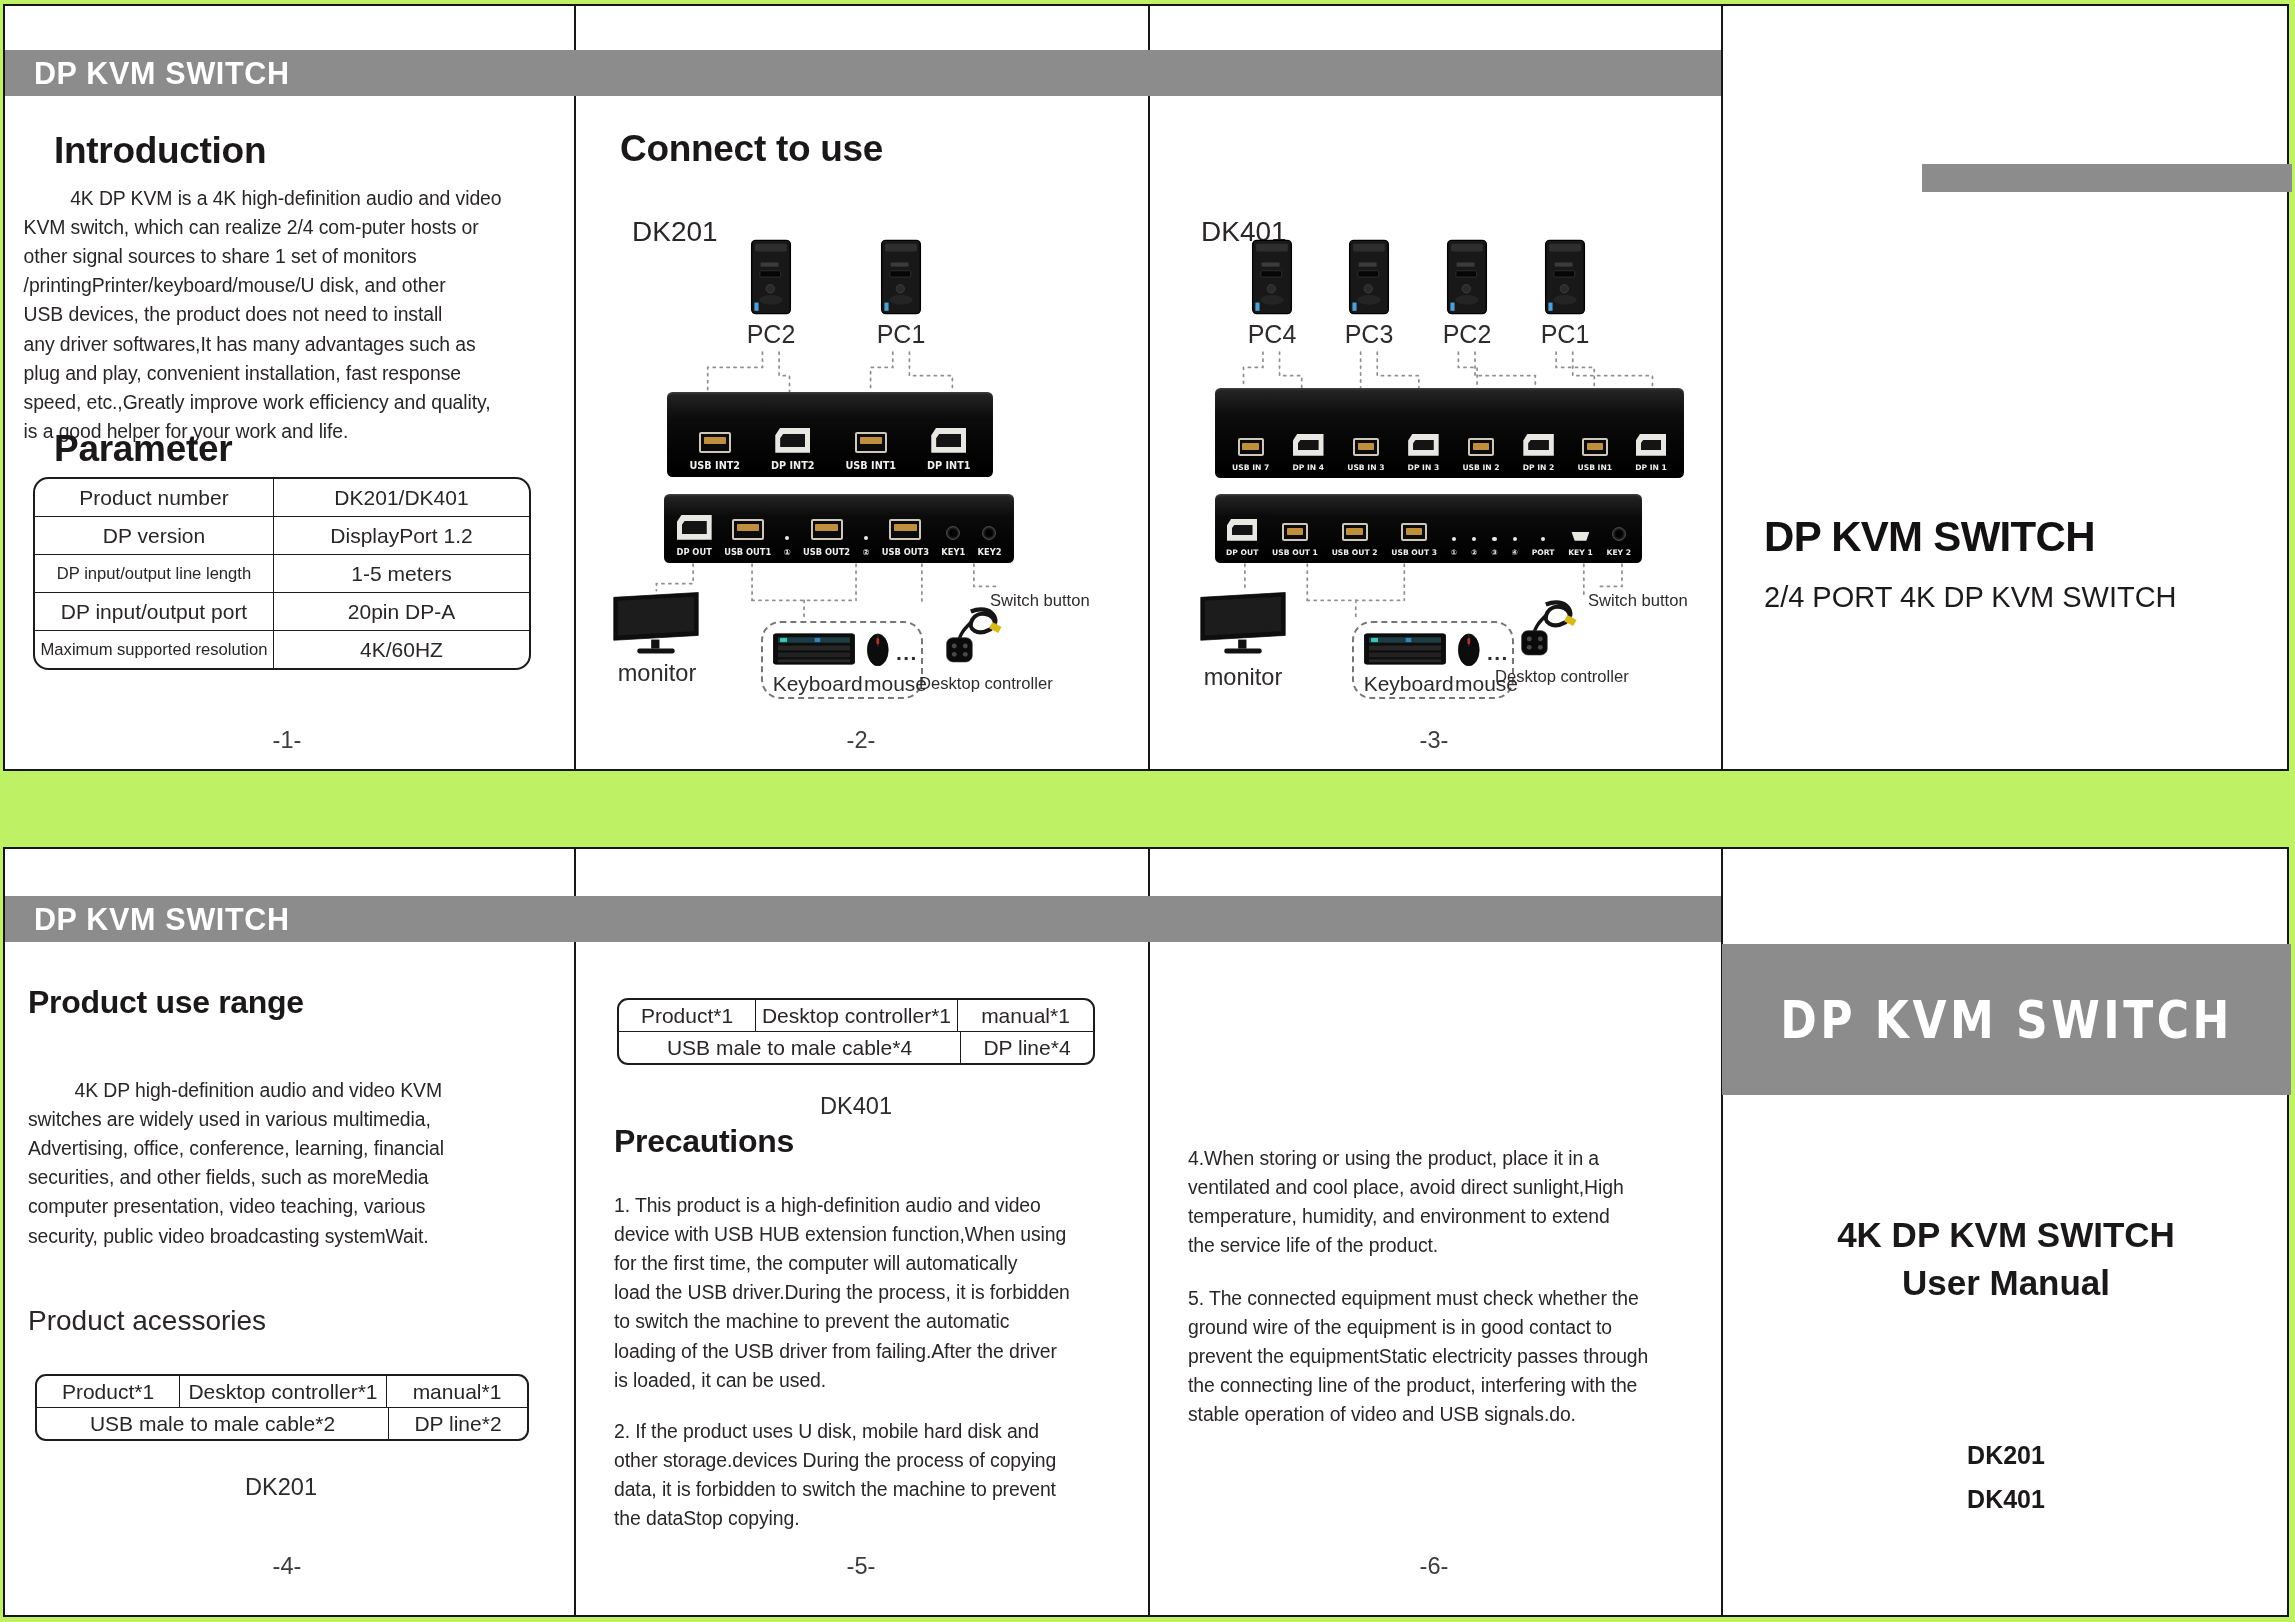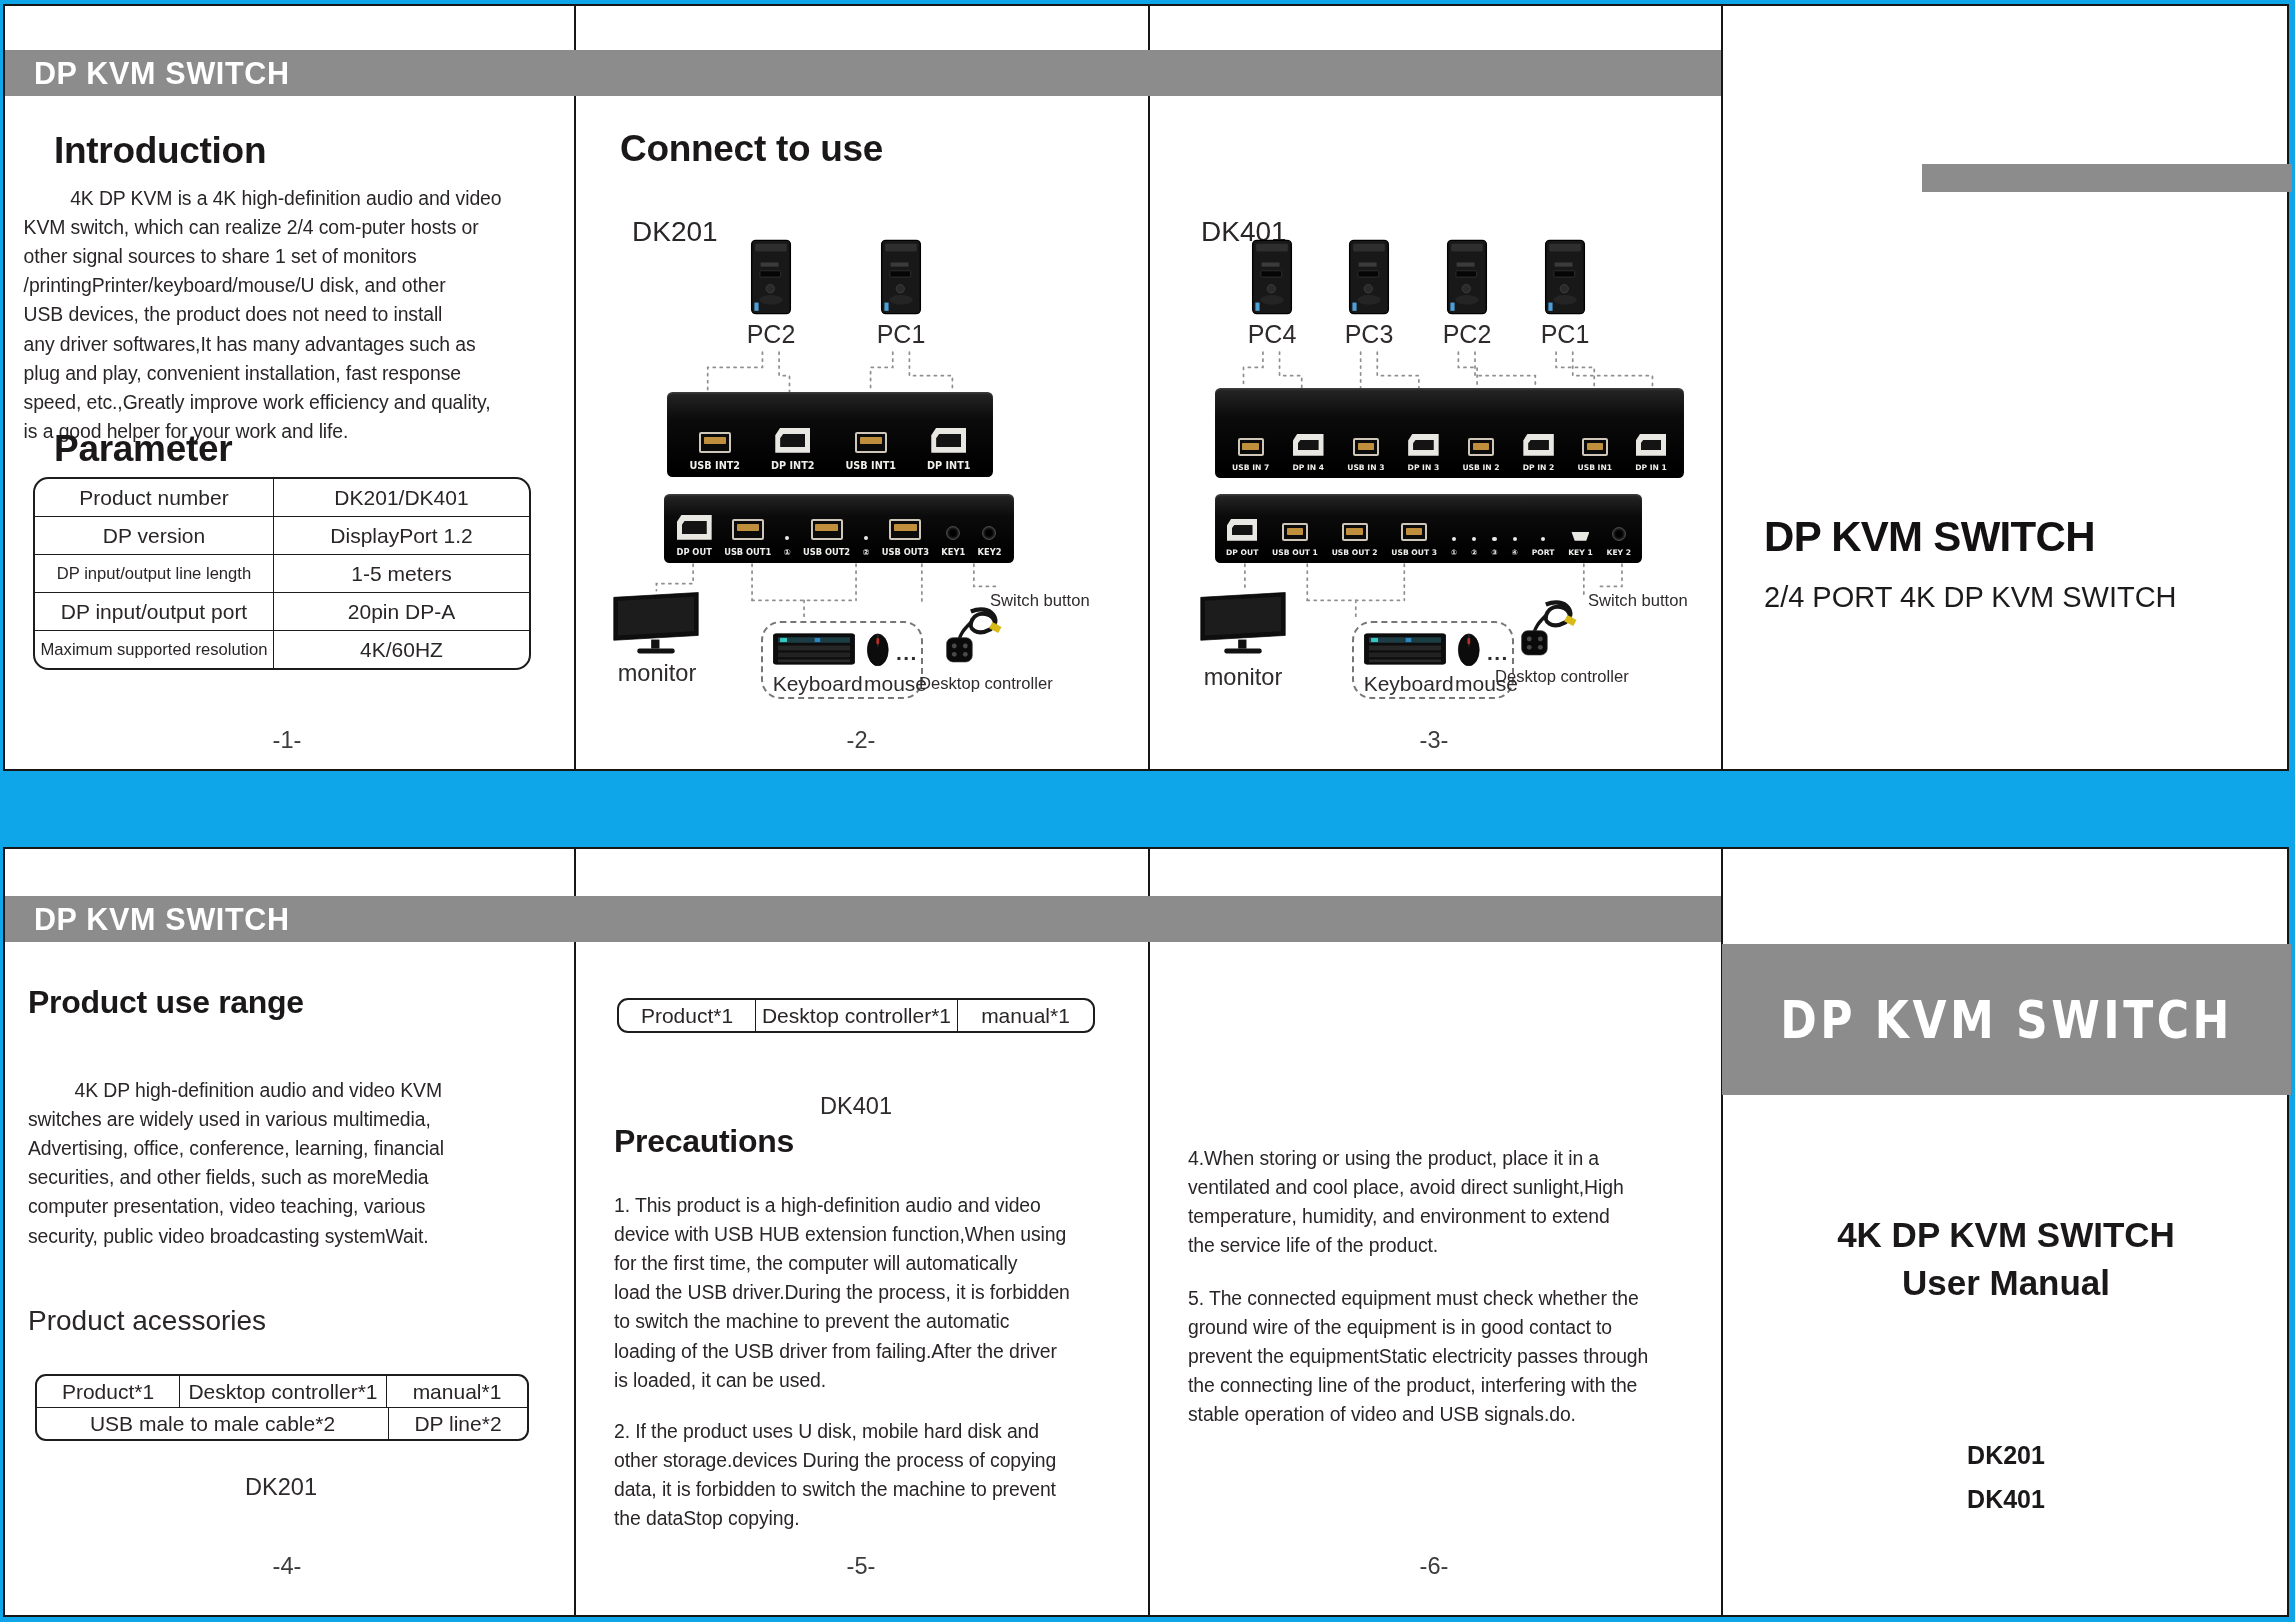--- a/index.html
+++ b/index.html
@@ -1,16 +1,16 @@
 <!DOCTYPE html>
 <html style="font-size:11px"><head>
 <meta charset="utf-8">
 <style>
   html,body{margin:0;padding:0;background:#ffffff;}
-  .stage{position:relative;width:2295px;height:1622px;background:#0ea5e9;overflow:hidden;
+  .stage{position:relative;width:2295px;height:1622px;background:#bef264;overflow:hidden;
          font-family:"Liberation Sans","DejaVu Sans",sans-serif;color:#2a2627;}
   .abs{position:absolute;}
   .sheet{position:absolute;left:2.8px;width:2286px;border:2.1px solid #161616;background:#fff;box-sizing:border-box;}
   .vdiv{position:absolute;width:2.1px;background:#161616;}
   .graybar{position:absolute;background:#8c8c8c;display:flex;align-items:center;}
   .bartext{color:#ffffff;font-weight:bold;font-size:30.5px;letter-spacing:0.7px;padding-left:29px;}
   .h1{position:absolute;font-weight:bold;color:#1b1819;font-size:37px;letter-spacing:-0.3px;}
   .h1light{position:absolute;font-weight:normal;color:#2a2627;font-size:28px;}
   .body-text{position:absolute;font-size:19.4px;line-height:1.5;white-space:pre-line;letter-spacing:-0.1px;color:#2a2627;}
   .indent{text-indent:2.4em;}
@@ -429,20 +429,24 @@
   </div>
   <div class="modeltag" style="left:281px;top:1474px;">DK201</div>
   <div class="pagenum" style="left:287px;top:1553px;">-4-</div>
 
   <div class="atable" style="left:617px;top:998px;width:478px;">
     <div class="row">
       <div class="cell bR" style="width:137px;">Product*1</div>
       <div class="cell bR" style="width:202px;">Desktop controller*1</div>
       <div class="cell" style="flex:1;">manual*1</div>
     </div>
+    <div class="row">
+      <div class="cell bR" style="width:342px;">USB male to male cable*4</div>
+      <div class="cell" style="flex:1;">DP line*4</div>
+    </div>
   </div>
   <div class="modeltag" style="left:856px;top:1093px;">DK401</div>
   <div class="h1" style="left:614px;top:1123px;font-size:32px;">Precautions</div>
   <div class="body-text" style="left:614px;top:1191px;width:513px;">1. This product is a high-definition audio and video
 device with USB HUB extension function,When using
 for the first time, the computer will automatically
 load the USB driver.During the process, it is forbidden
 to switch the machine to prevent the automatic
 loading of the USB driver from failing.After the driver
 is loaded, it can be used.</div>

